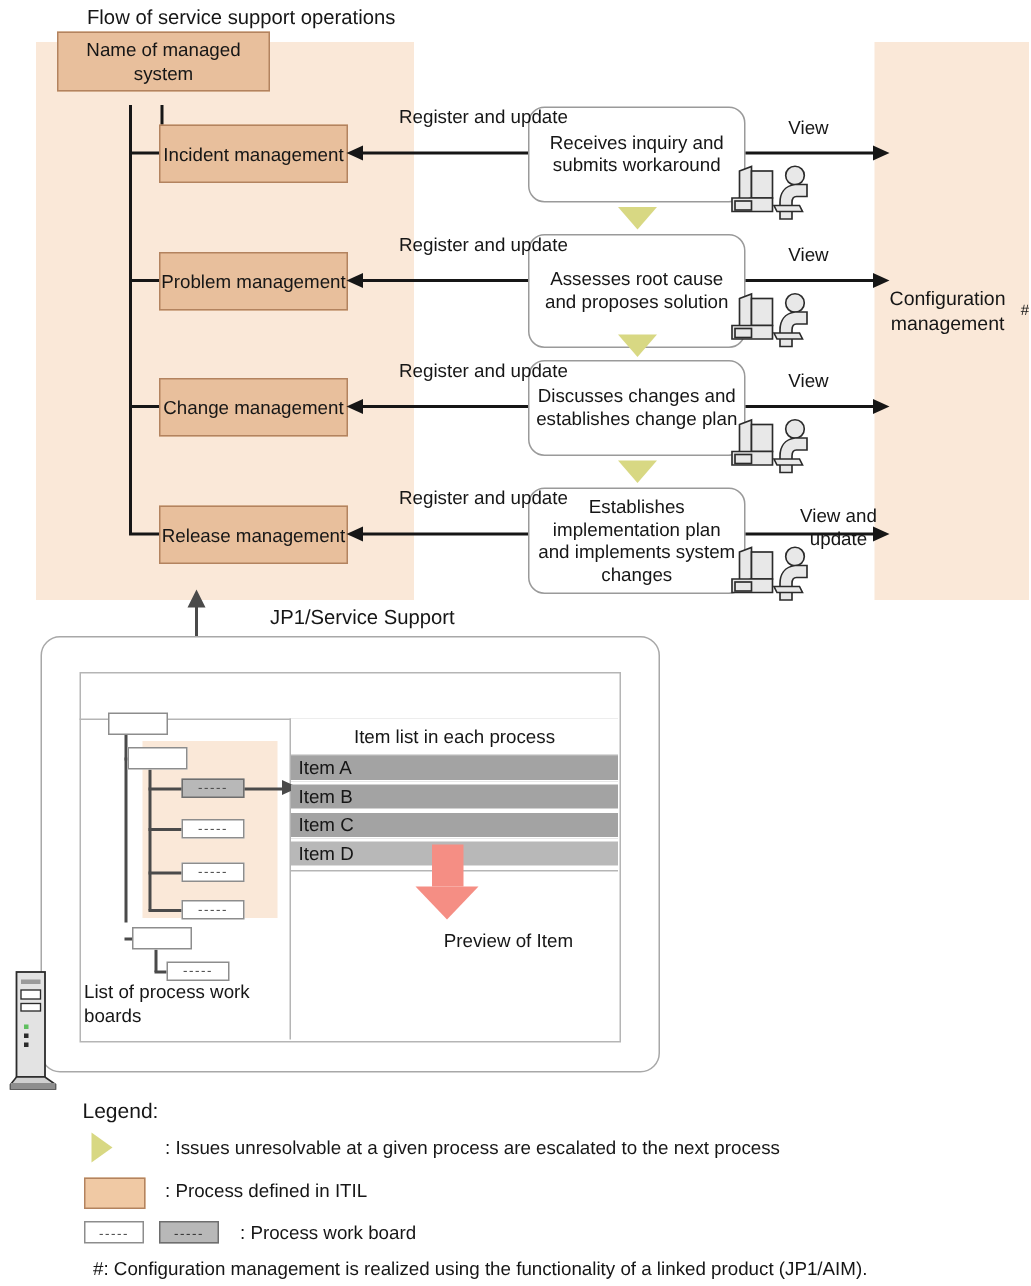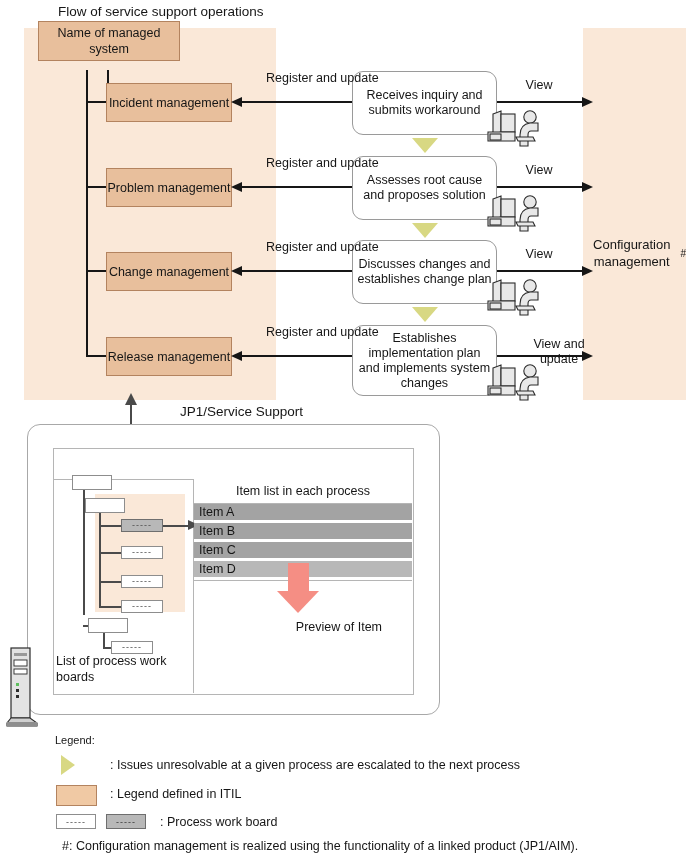--- a/index.html
+++ b/index.html
@@ -12,21 +12,21 @@
   .abs{position:absolute;}
   .ctr{display:flex;align-items:center;justify-content:center;text-align:center;}
 
   
   #flow-title{left:58px;top:4px;font-size:13.5px;line-height:16px;white-space:nowrap;}
   #jp1-title{left:180px;top:404px;font-size:13.5px;line-height:16px;white-space:nowrap;}
 
   
   #managed-panel{left:24px;top:28px;width:252px;height:372px;background:#fae8d8;}
   #configuration-panel{left:583px;top:28px;width:103px;height:372px;background:#fae8d8;}
-  #configuration-label{left:583px;top:190px;width:103px;font-size:13px;line-height:17px;margin-top:46px;}
+  #configuration-label{left:583px;top:190px;width:103px;font-size:13px;line-height:17px;}
   #configuration-label sup{font-size:10px;}
 
   .proc-box{
     background:#e8bf9c;border:1px solid #b3835f;
     font-size:12.5px;line-height:16px;color:#161616;
   }
   #managed-system-box{left:38px;top:21px;width:140px;height:38px;}
   #incident-box{left:106px;top:83px;width:124px;height:37px;}
   #problem-box{left:106px;top:168px;width:124px;height:37px;}
   #change-box{left:106px;top:252px;width:124px;height:37px;}
@@ -41,21 +41,21 @@
   #tree-h4{left:86px;top:355px;width:21px;height:1.6px;}
   #managed-stem{left:107px;top:70px;width:1.6px;height:32px;}
 
   
   .act-box{
     background:#ffffff;border:1.4px solid #9a9a9a;border-radius:11px;
     font-size:12.5px;line-height:15px;color:#161616;width:145px;
     box-sizing:border-box;padding:0 4px;
   }
   #act-1{left:352px;top:71px;height:64px;}
-  #act-2{left:352px;top:156px;height:64px;}
+  #act-2{left:352px;top:156px;height:76px;}
   #act-3{left:352px;top:240px;height:64px;}
   #act-4{left:352px;top:325px;height:71px;}
 
   
   .arrow-left{height:1.7px;background:#161616;}
   .arrow-left::before{
     content:"";position:absolute;left:-10px;top:-4.5px;
     border-top:5.2px solid transparent;border-bottom:5.2px solid transparent;
     border-right:11px solid #161616;
   }
@@ -184,21 +184,21 @@
     left:277px;top:591px;width:0;height:0;
     border-left:21px solid transparent;border-right:21px solid transparent;
     border-top:22px solid #f58e84;
   }
   #preview-label{left:224px;top:620px;width:158px;text-align:right;font-size:12.5px;}
 
   
   #server-tower{left:4px;top:643px;width:36px;height:86px;}
 
   
-  #legend-title{left:55px;top:732px;font-size:11px;line-height:16px;}
+  #legend-title{left:55px;top:732px;font-size:14px;line-height:16px;}
   #legend-tri{
     left:61px;top:755px;width:0;height:0;
     border-top:10px solid transparent;border-bottom:10px solid transparent;
     border-left:14px solid #d8d883;
   }
   #legend-tri-text{left:110px;top:757px;font-size:12.5px;line-height:16px;white-space:nowrap;}
   #legend-swatch{left:56px;top:785px;width:39px;height:19px;background:#f0c9a4;border:1px solid #b3835f;}
   #legend-swatch-text{left:110px;top:786px;font-size:12.5px;line-height:16px;white-space:nowrap;}
   #legend-pwb-white{
     left:56px;top:814px;width:40px;height:15px;background:#ffffff;border:1px solid #8d8d8d;
@@ -368,17 +368,17 @@
   <rect x="12" y="46" width="3" height="3" fill="#2b2b2b"></rect>
   <rect x="12" y="52" width="3" height="3" fill="#2b2b2b"></rect>
   <path d="M7 75 L26 75 L33 80 L33 83 L3 83 L3 80 Z" fill="#d0d0d0" stroke="#2b2b2b" stroke-width="1.1"></path>
   <rect x="3" y="79" width="30" height="4" fill="#8e8e8e"></rect>
 </svg>
 
 <div class="abs" id="legend-title">Legend:</div>
 <div class="abs" id="legend-tri"></div>
 <div class="abs" id="legend-tri-text">: Issues unresolvable at a given process are escalated to the next process</div>
 <div class="abs" id="legend-swatch"></div>
-<div class="abs" id="legend-swatch-text">: Legend defined in ITIL</div>
+<div class="abs" id="legend-swatch-text">: Process defined in ITIL</div>
 <div class="abs" id="legend-pwb-white">-----</div>
 <div class="abs" id="legend-pwb-gray">-----</div>
 <div class="abs" id="legend-pwb-text">: Process work board</div>
 <div class="abs" id="footnote">#: Configuration management is realized using the functionality of a linked product (JP1/AIM).</div>
 
 </body></html>

